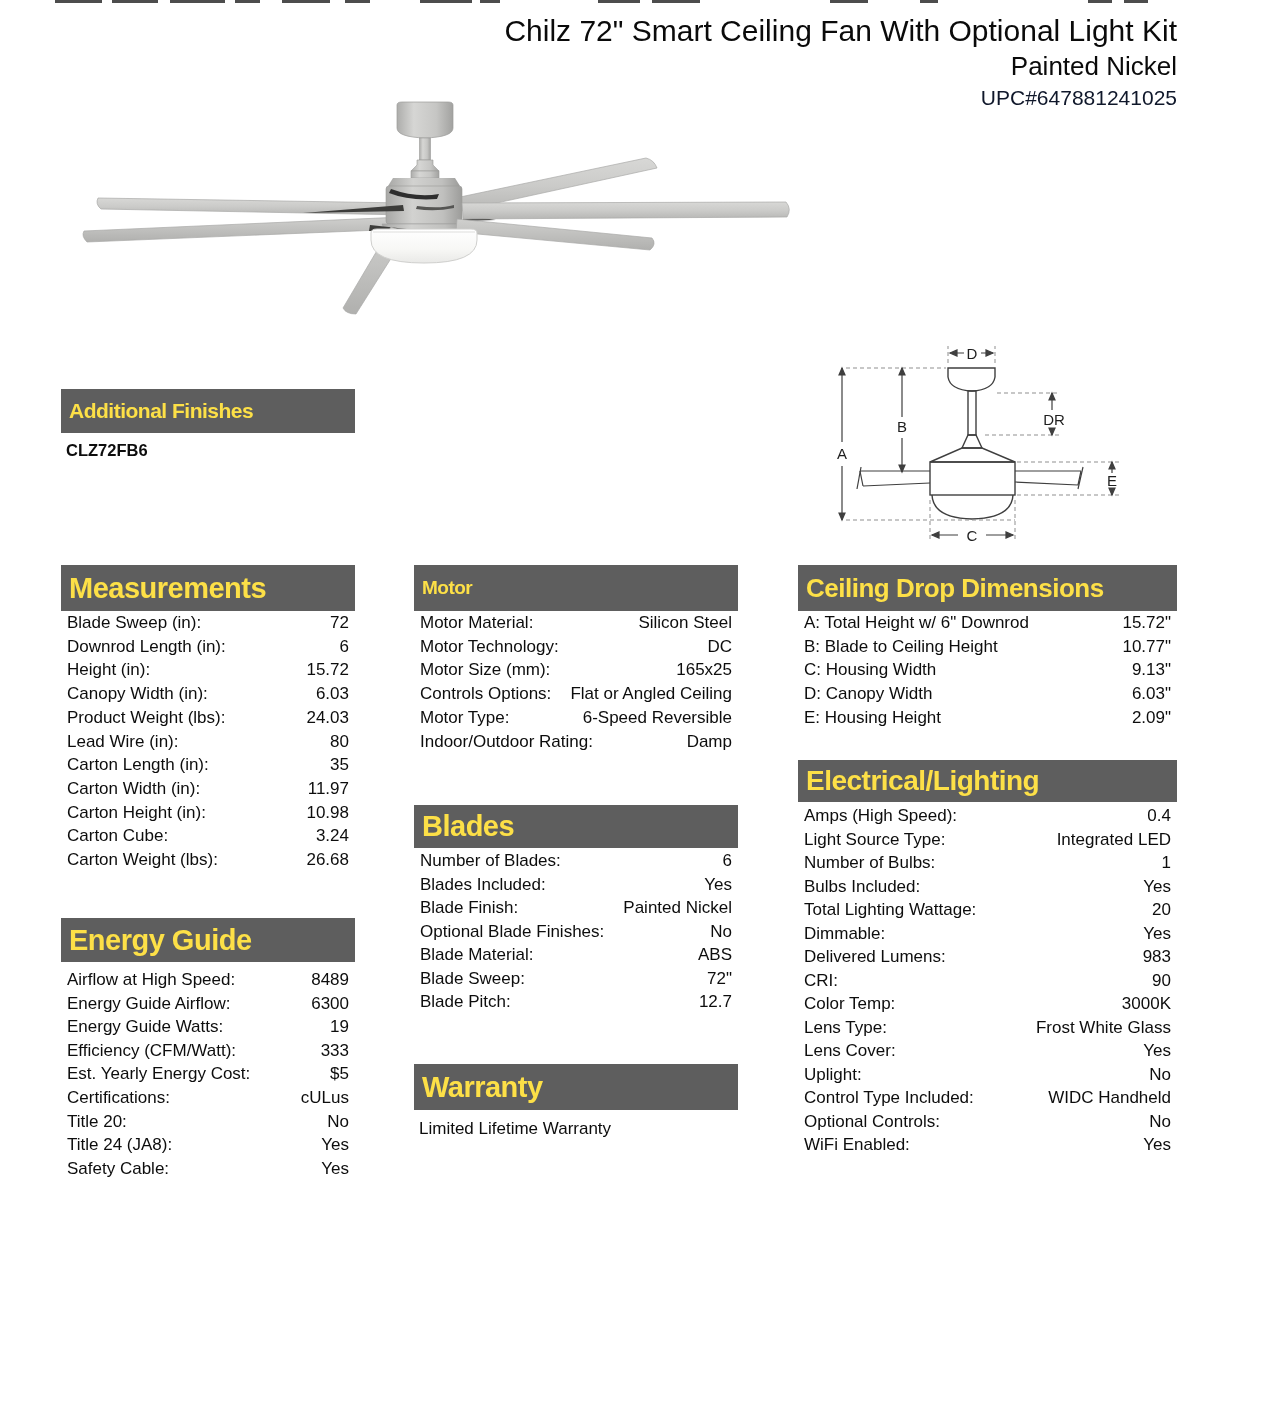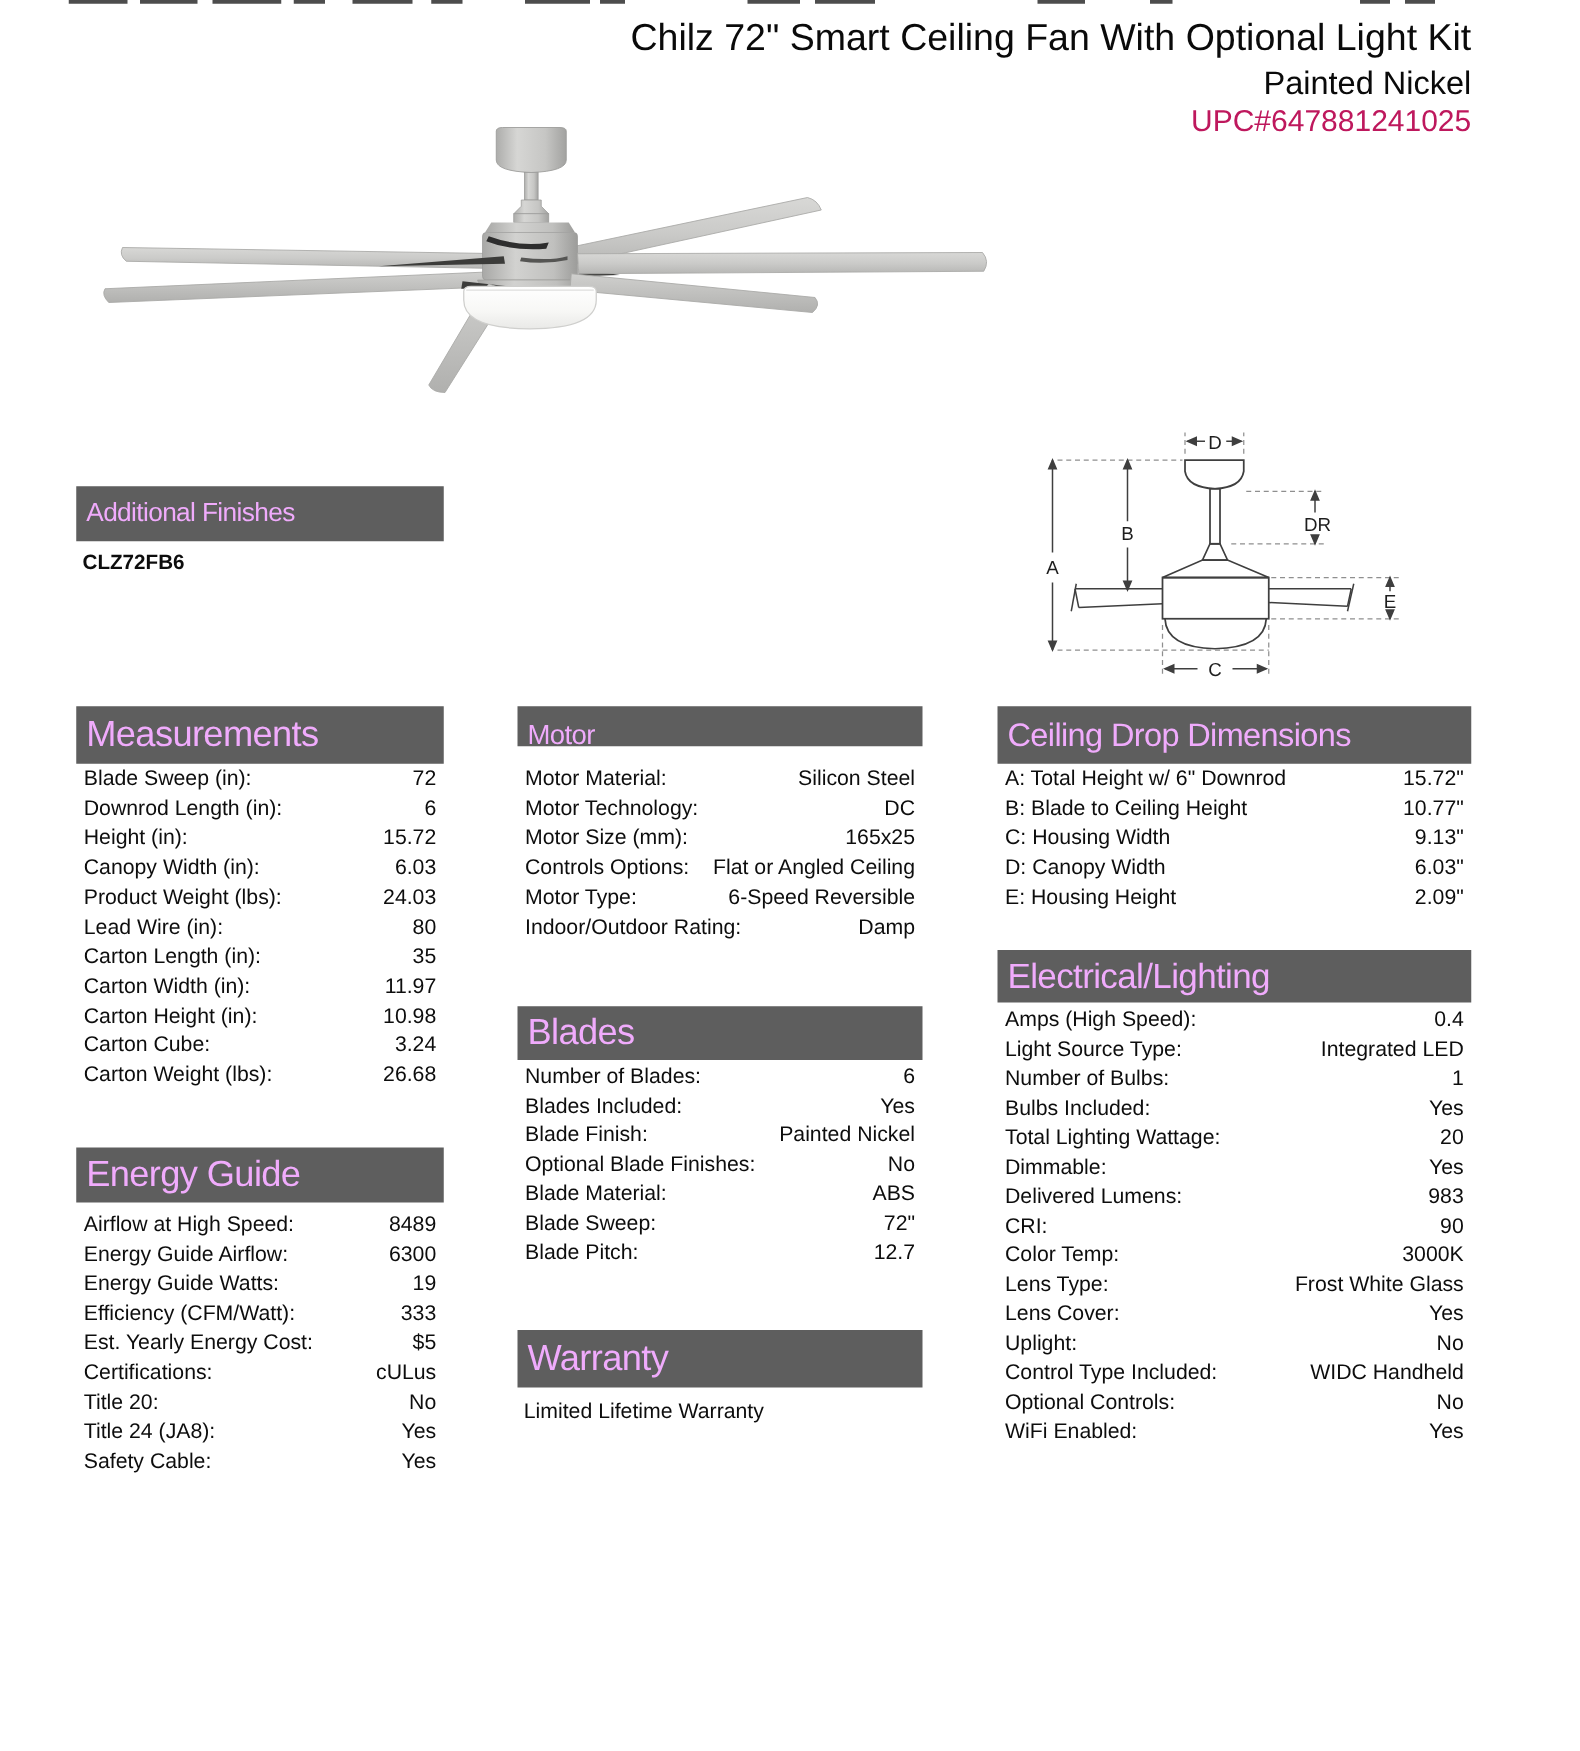--- a/index.html
+++ b/index.html
@@ -6,24 +6,24 @@
   body { background:#ffffff; font-family:"Liberation Sans", sans-serif; }
   .page { position:relative; width:1264px; height:1401px; background:#fff; overflow:hidden; color:#0d0d0d; }
 
   
   .artifact-seg { position:absolute; top:0; height:3px; background:#4d4d4d; }
 
   
   .title-block { position:absolute; left:430px; top:12px; width:747px; text-align:right; }
   .product-title  { font-size:30px; line-height:38px; color:#0a0a0a; }
   .product-finish { font-size:26px; line-height:33px; color:#0a0a0a; }
-  .product-upc    { font-size:24px; line-height:30px; color:#be185d; }
+  .product-upc    { font-size:21px; line-height:30px; color:#0f172a; }
 
   
-  .sec-header { position:absolute; background:#5e5e5e; color:#f0abfc; font-weight:normal;
+  .sec-header { position:absolute; background:#5e5e5e; color:#fde047; font-weight:bold;
                 padding-left:8px; letter-spacing:-0.5px; white-space:nowrap; overflow:hidden; }
 
   
   .rows { position:absolute; font-size:17px; }
   .spec-row { display:flex; justify-content:space-between; padding:0 6px; }
   .spec-label { white-space:nowrap; }
   .spec-value { white-space:nowrap; text-align:right; }
 
   .model-code { position:absolute; left:66px; top:441px; font-size:16.5px; font-weight:bold; }
   .warranty-text { position:absolute; left:419px; top:1119px; font-size:17px; }
@@ -255,21 +255,21 @@
       <div class="spec-row">
         <span class="spec-label">Title 24 (JA8):</span>
         <span class="spec-value">Yes</span>
       </div>
       <div class="spec-row">
         <span class="spec-label">Safety Cable:</span>
         <span class="spec-value">Yes</span>
       </div>
     </div>
 
-  <div class="sec-header col-mid" style="top:565px;height:32px;line-height:46px;font-size:22px;">Motor</div>
+  <div class="sec-header col-mid" style="top:565px;height:46px;line-height:46px;font-size:19px;">Motor</div>
   <div class="rows col-mid" style="top:611px;line-height:23.7px;">
       <div class="spec-row">
         <span class="spec-label">Motor Material:</span>
         <span class="spec-value">Silicon Steel</span>
       </div>
       <div class="spec-row">
         <span class="spec-label">Motor Technology:</span>
         <span class="spec-value">DC</span>
       </div>
       <div class="spec-row">

